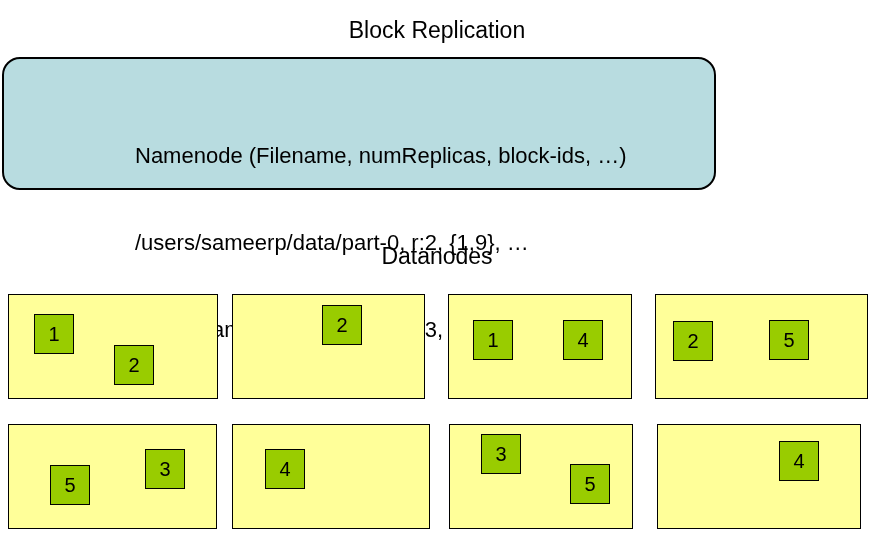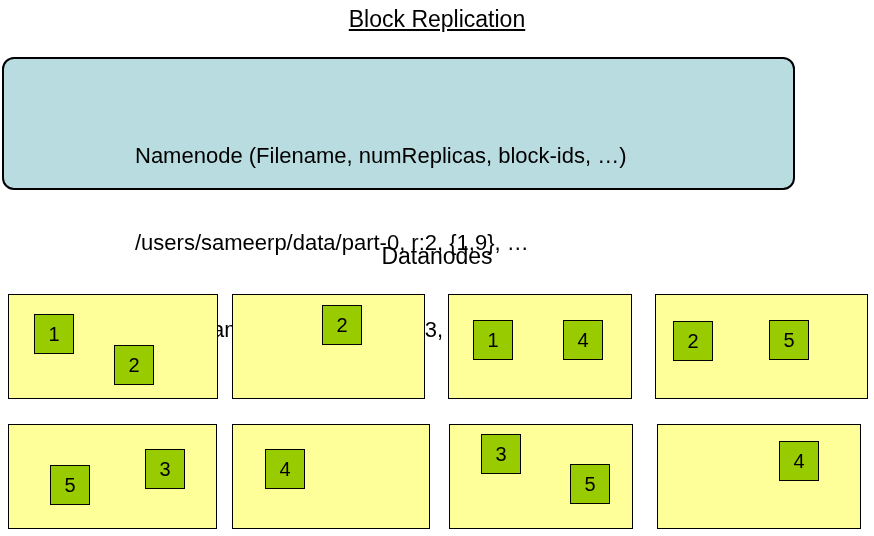--- a/index.html
+++ b/index.html
@@ -10,37 +10,36 @@
   }
   #canvas {
     position: relative;
     width: 874px;
     height: 536px;
     background: var(--page-bg, #ffffff);
     overflow: hidden;
   }
   .page-title {
     position: absolute;
-    top: 6px;
+    top: 17px;
     left: 0;
     width: 874px;
     text-align: center;
     font-size: 23px;
     color: #000000;
-    text-decoration: underline;
   }
   .namenode-box {
     position: absolute;
     left: 2px;
     top: 57px;
-    width: 793px;
+    width: 714px;
     height: 133px;
     background: var(--namenode-bg, #b8dce0);
     border: 2px solid var(--border-color, #000000);
-    border-radius: 12px;
+    border-radius: 18px;
     box-sizing: border-box;
   }
   .namenode-text {
     position: absolute;
     left: 131px;
     top: 24px;
     font-size: 22px;
     line-height: 29px;
     color: #000000;
     white-space: pre;

